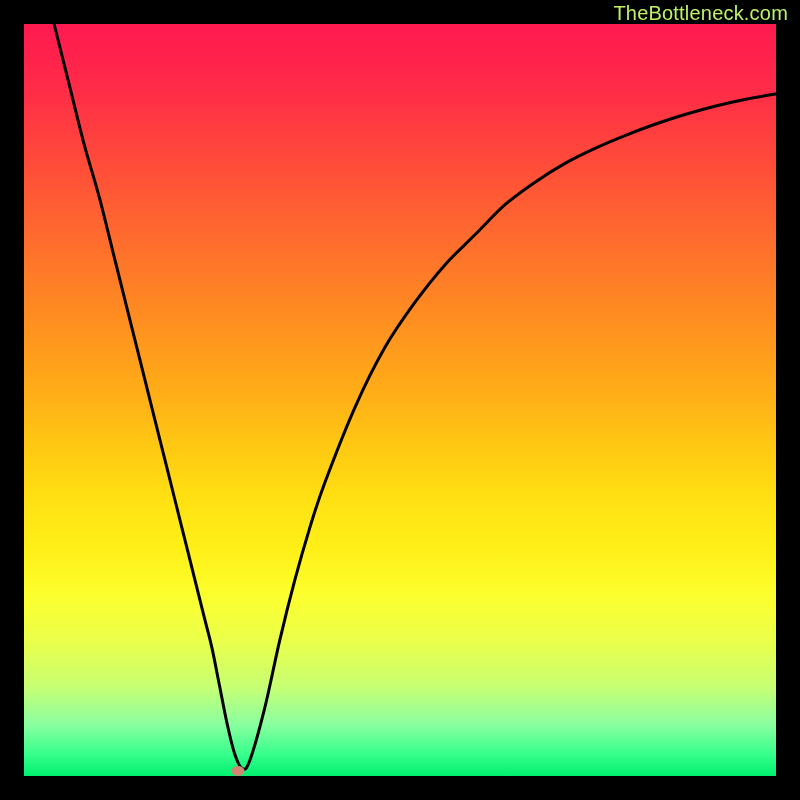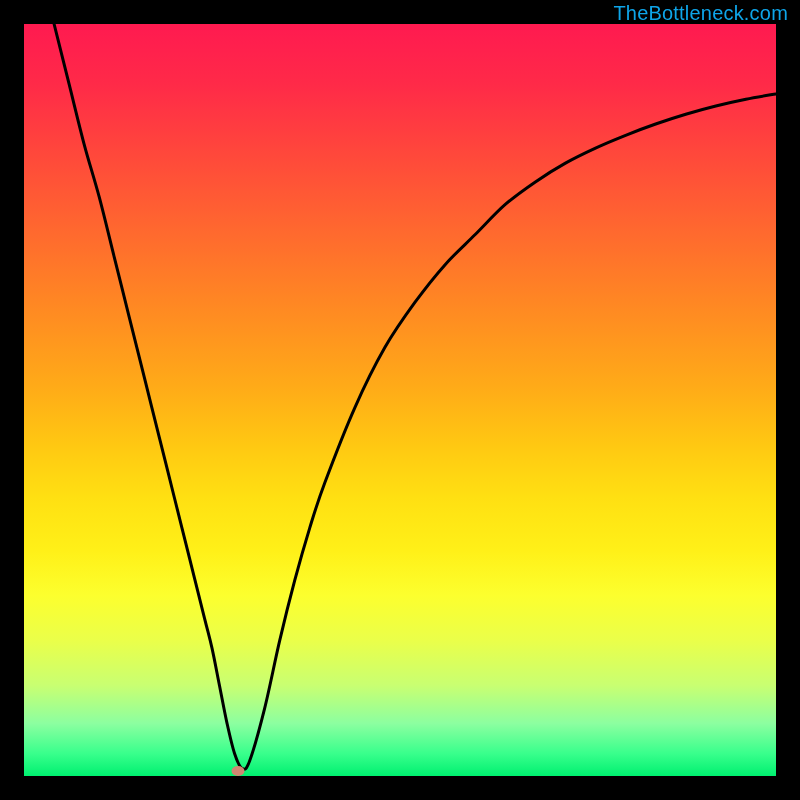--- a/index.html
+++ b/index.html
@@ -54,21 +54,21 @@
     height: 10px;
     border-radius: 50%;
     background: #cf8773;
     transform: translate(-50%, -50%);
   }
 
   .attribution {
     position: absolute;
     top: 2px;
     right: 12px;
-    color: #0ea5e9;
+    color: #bef264;
     font-size: 20px;
     font-weight: 500;
     letter-spacing: 0.2px;
   }
 </style>
 </head>
 <body>
 
 <div class="frame">
   <div class="plot"></div>

